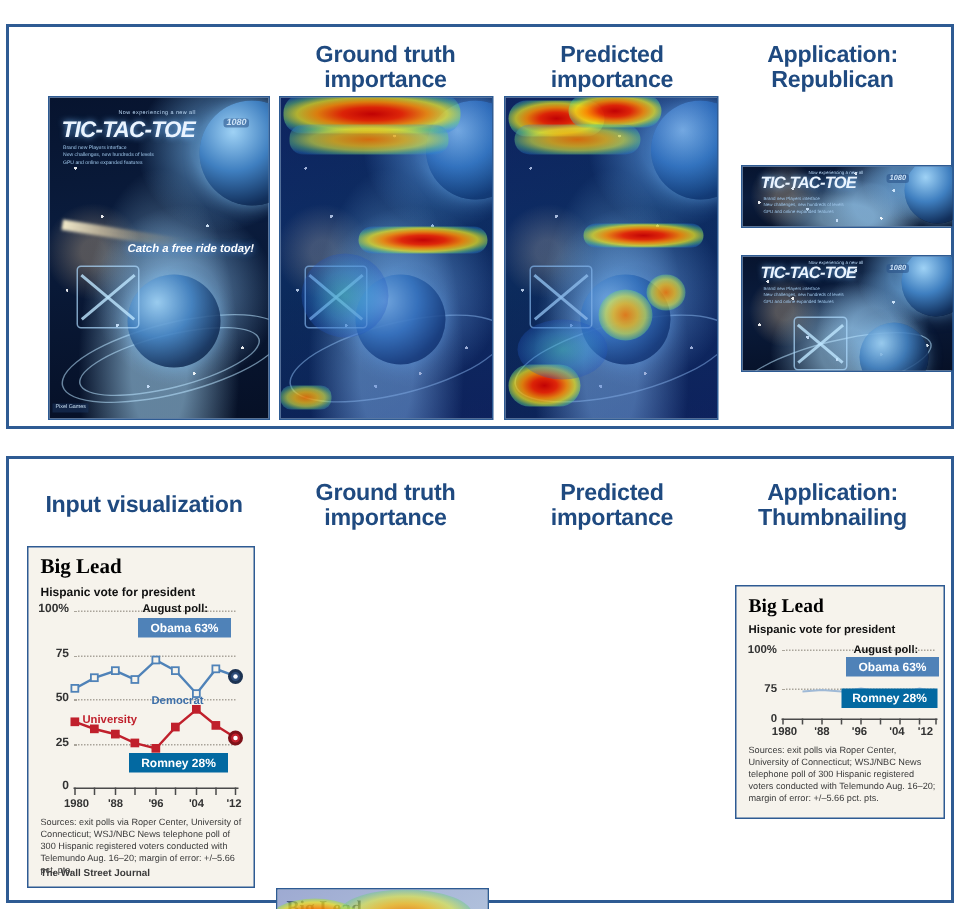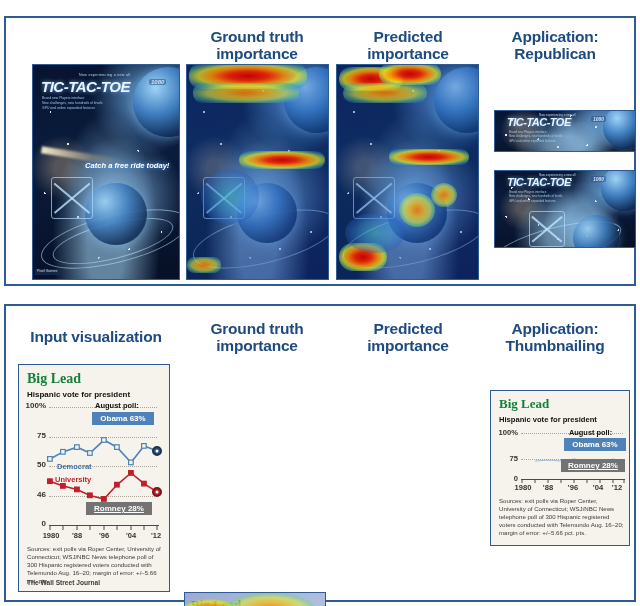--- a/index.html
+++ b/index.html
@@ -73,34 +73,34 @@
   .warm{background:radial-gradient(ellipse at center,
         rgba(245,120,0,.85) 0%, rgba(248,190,20,.75) 32%, rgba(225,235,60,.62) 52%,
         rgba(110,205,130,.45) 70%, rgba(45,140,215,.3) 86%, rgba(20,60,170,0) 100%);}
   .cool{background:radial-gradient(ellipse at center,
         rgba(70,190,200,.55) 0%, rgba(60,150,215,.45) 40%, rgba(30,80,190,.3) 72%, rgba(15,40,140,0) 100%);}
   .basecool{position:absolute;inset:0;
     background:linear-gradient(150deg, rgba(25,60,170,.40), rgba(20,90,190,.28) 45%, rgba(25,60,170,.42));}
 
   
   .wsj{background:#f6f3ec;position:relative;font-family:"Liberation Sans",sans-serif;}
-  .wsj-h1{position:absolute;font-weight:bold;color:#15803d;font-family:"Liberation Serif",serif;}
+  .wsj-h1{position:absolute;font-weight:bold;color:#000000;font-family:"Liberation Serif",serif;}
   .wsj-sub{position:absolute;font-weight:bold;color:#111;}
   .wsj-axl{position:absolute;font-weight:bold;color:#333;text-align:right;}
   .wsj-xl{position:absolute;font-weight:bold;color:#333;text-align:center;}
   .grid{position:absolute;border-top:1px dotted #a9a49a;}
   .axisline{position:absolute;background:#4a4a4a;}
   .callout{position:absolute;color:#fff;font-weight:bold;white-space:nowrap;
      display:flex;align-items:center;justify-content:center;}
   .cal-blue{background:#4f82b8;}
-  .cal-red{background:#737373;text-decoration:underline;}
+  .cal-red{background:#0369a1;}
   .srcs{position:absolute;color:#3a3a3a;line-height:1.3;}
   .wsjname{position:absolute;color:#3a3a3a;font-weight:bold;}
   .serieslbl{position:absolute;font-weight:bold;}
-  .lbl-dem{color:#3d6fa8;}
+  .lbl-dem{color:#3d6fa8;margin-left:44px;}
   .lbl-rep{color:#c0202c;}
   .endpt{position:absolute;border-radius:50%;box-sizing:border-box;}
   .endpt:after{content:"";position:absolute;left:50%;top:50%;width:3px;height:3px;border-radius:50%;
     transform:translate(-50%,-50%);background:#fff;}
 
   
   .banner{position:absolute;overflow:hidden;}
   .thumbcard{position:absolute;background:#f6f3ec;}
 </style>
 </head>
@@ -228,21 +228,21 @@
 
     <div class="grid" style="left:30px;top:42px;width:108px;"></div>
     <div class="grid" style="left:30px;top:71.5px;width:108px;"></div>
     <div class="grid" style="left:30px;top:101px;width:108px;"></div>
     <div class="grid" style="left:30px;top:130.5px;width:108px;"></div>
     <div class="axisline" style="left:30px;top:160px;width:110px;height:1.4px;"></div>
 
     <div class="wsj-axl" style="left:0px;top:36px;width:27px;font-size:8px;">100%</div>
     <div class="wsj-axl" style="left:0px;top:66px;width:27px;font-size:8px;">75</div>
     <div class="wsj-axl" style="left:0px;top:95px;width:27px;font-size:8px;">50</div>
-    <div class="wsj-axl" style="left:0px;top:125px;width:27px;font-size:8px;">46</div>
+    <div class="wsj-axl" style="left:0px;top:125px;width:27px;font-size:8px;">25</div>
     <div class="wsj-axl" style="left:0px;top:154px;width:27px;font-size:8px;">0</div>
 
     <svg width="152" height="228" style="position:absolute;left:0;top:0;">
       <g>
         <line x1="31" y1="160" x2="31" y2="165" stroke="#4a4a4a" stroke-width="1"></line>
         <line x1="44" y1="160" x2="44" y2="165" stroke="#4a4a4a" stroke-width="1"></line>
         <line x1="58" y1="160" x2="58" y2="165" stroke="#4a4a4a" stroke-width="1"></line>
         <line x1="71" y1="160" x2="71" y2="165" stroke="#4a4a4a" stroke-width="1"></line>
         <line x1="85" y1="160" x2="85" y2="165" stroke="#4a4a4a" stroke-width="1"></line>
         <line x1="98" y1="160" x2="98" y2="165" stroke="#4a4a4a" stroke-width="1"></line>

